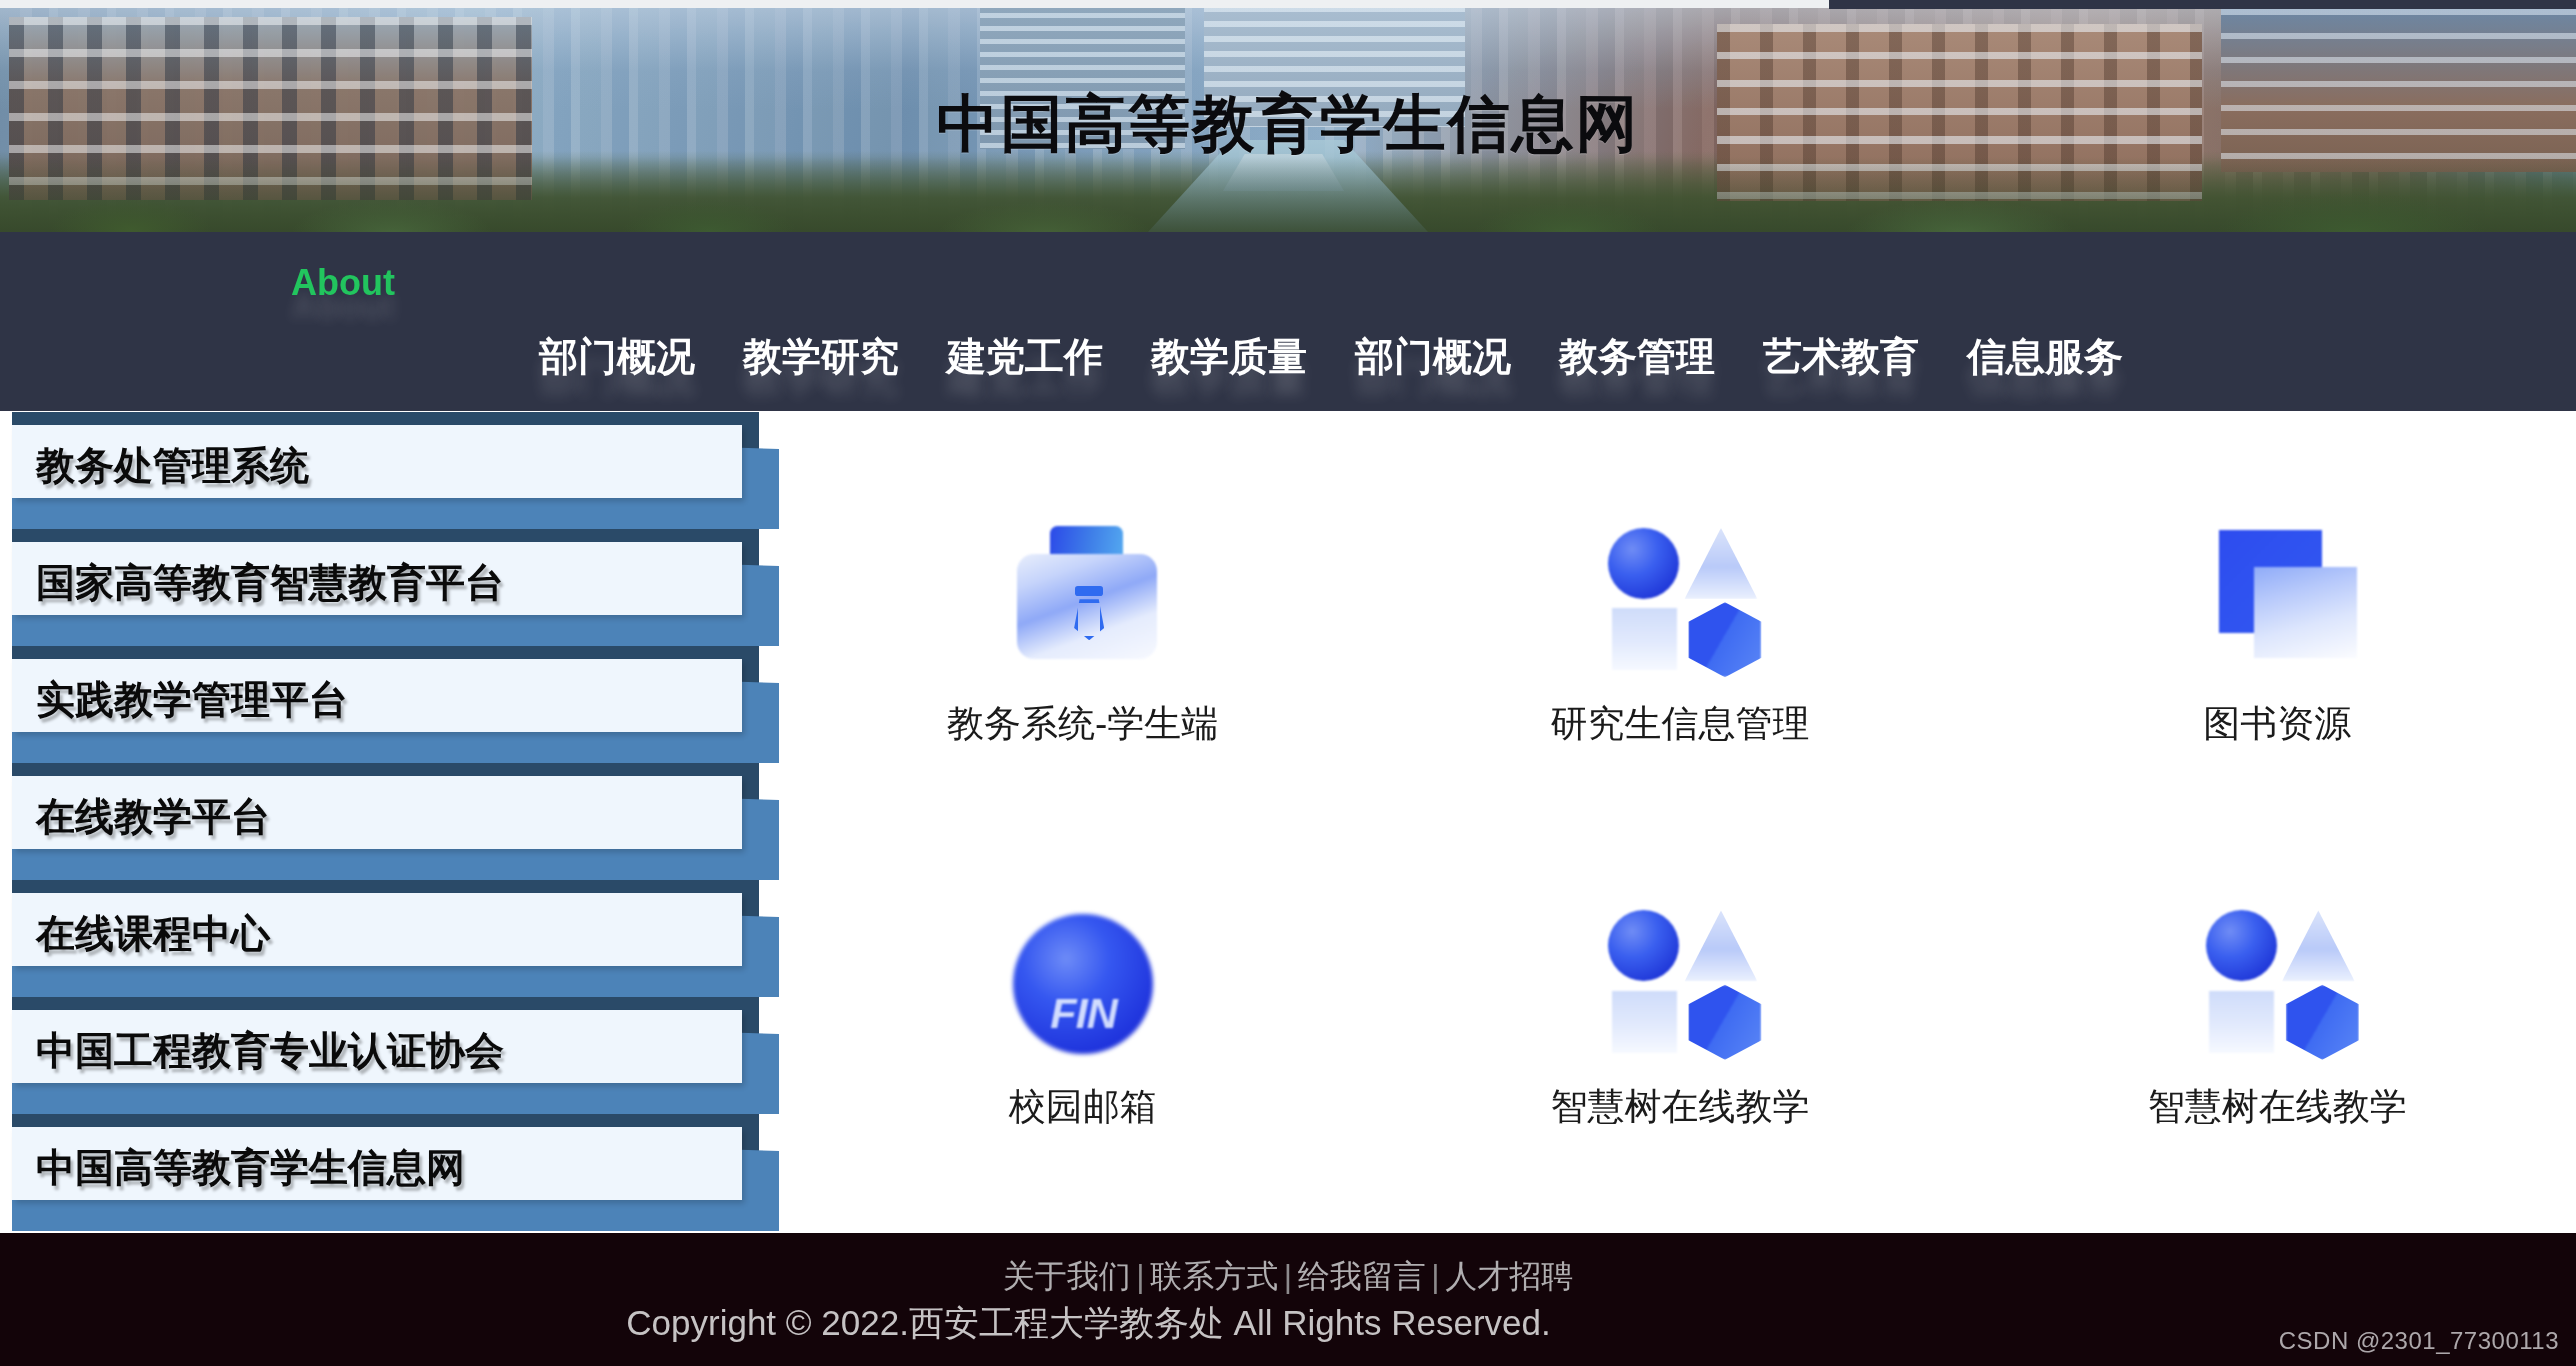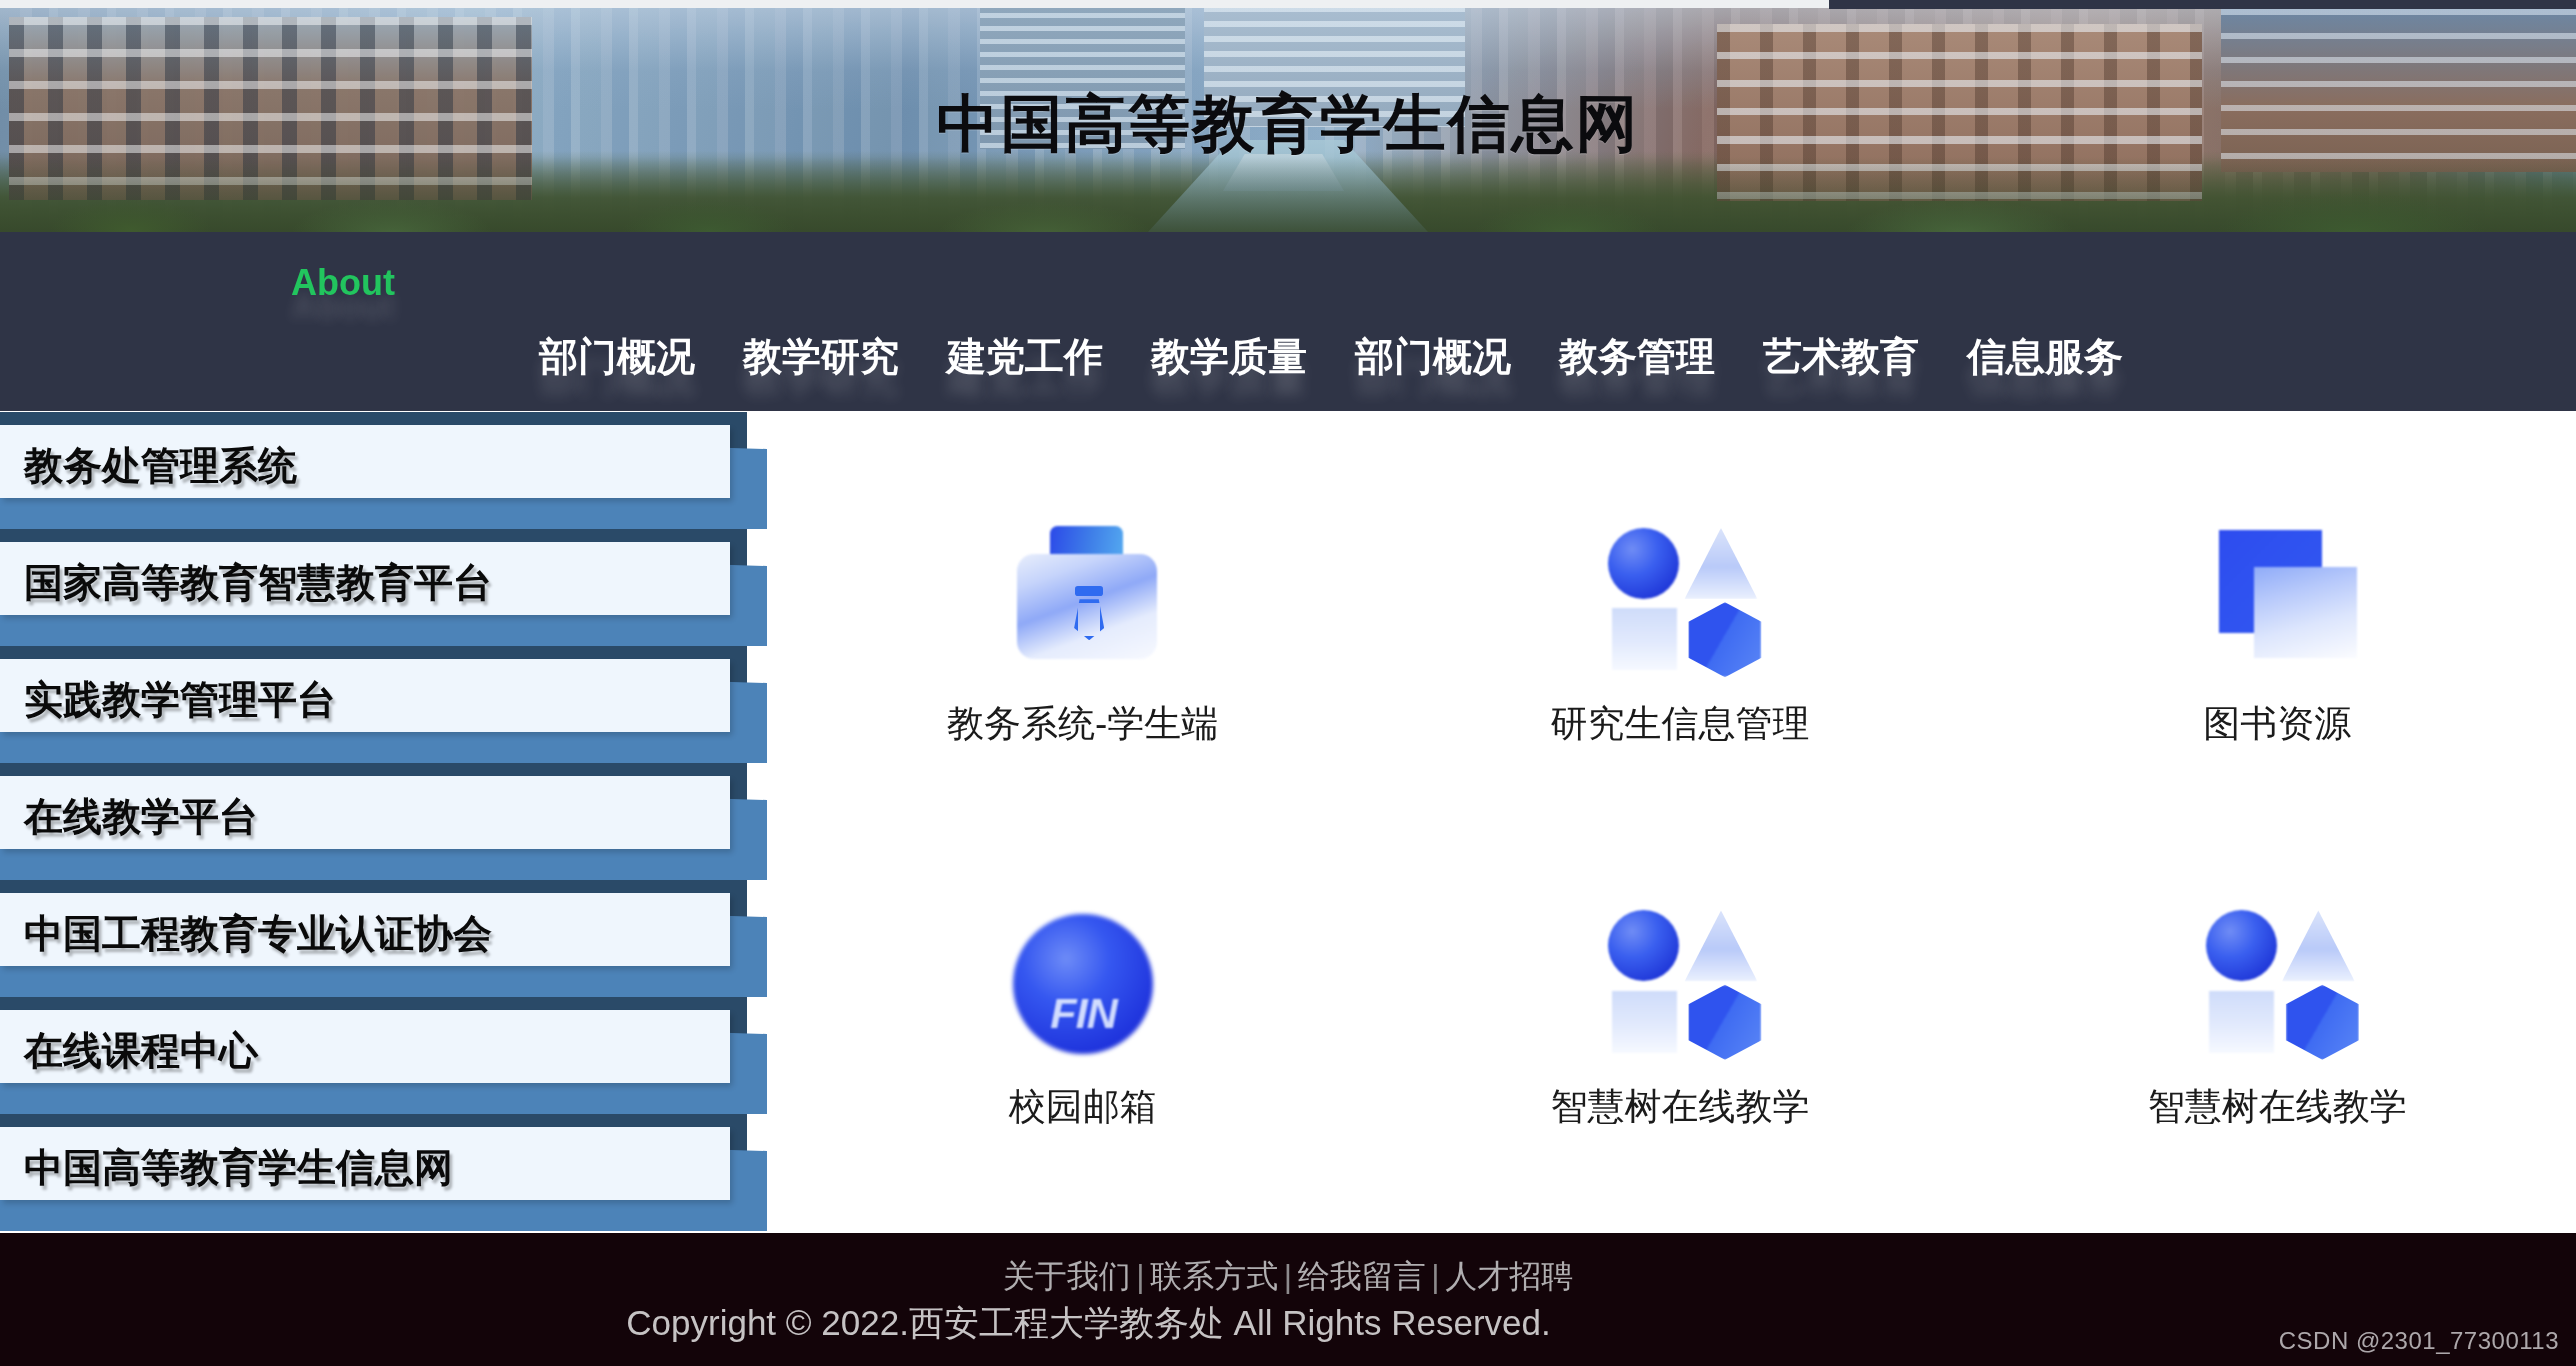--- a/index.html
+++ b/index.html
@@ -133,21 +133,21 @@
   }
 
   
   .body-wrap {
     position: absolute; left: 0; top: 412px; width: 2576px; height: 821px;
     background: #ffffff;
   }
 
   
   .sidebar {
-    position: absolute; left: 0; top: 0; width: 784px; height: 821px;
+    position: absolute; left: 12px; top: 0; width: 784px; height: 821px;
   }
   .side-item {
     position: relative; width: 784px; height: 117px;
   }
   .si-dark {            
     position: absolute; left: 0; top: 0; width: 747px; height: 117px;
     background: #2a4a68;
   }
   .si-blue {            
     position: absolute; left: 0; top: 13px; width: 767px; height: 104px;
@@ -351,28 +351,28 @@
         <div class="si-dark"></div>
         <div class="si-blue"></div>
         <div class="si-face"></div>
         <div class="si-label">在线教学平台</div>
       </div>
 
       <div class="side-item">
         <div class="si-dark"></div>
         <div class="si-blue"></div>
         <div class="si-face"></div>
+        <div class="si-label">在线课程中心</div>
+      </div>
+
+      <div class="side-item">
+        <div class="si-dark"></div>
+        <div class="si-blue"></div>
+        <div class="si-face"></div>
         <div class="si-label">中国工程教育专业认证协会</div>
-      </div>
-
-      <div class="side-item">
-        <div class="si-dark"></div>
-        <div class="si-blue"></div>
-        <div class="si-face"></div>
-        <div class="si-label">在线课程中心</div>
       </div>
 
       <div class="side-item">
         <div class="si-dark"></div>
         <div class="si-blue"></div>
         <div class="si-face"></div>
         <div class="si-label">中国高等教育学生信息网</div>
       </div>
 
     </div>

